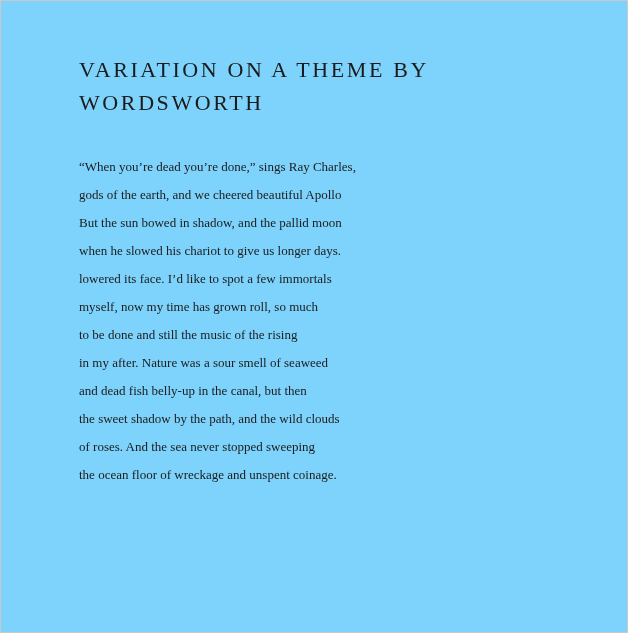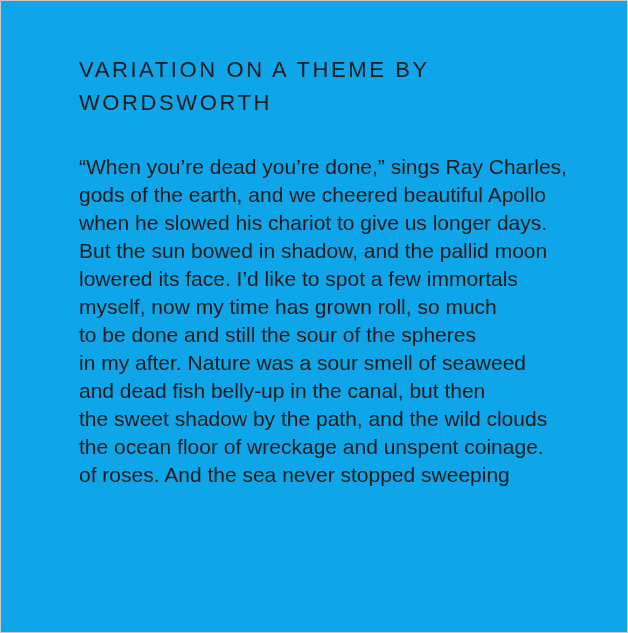--- a/index.html
+++ b/index.html
@@ -4,24 +4,24 @@
 <style>
   html, body {
     margin: 0;
     padding: 0;
     background: #ffffff;
   }
   .page {
     position: relative;
     width: 626px;
     height: 631px;
-    background: #0ea5e9;
+    background: #7dd3fc;
     border: 1px solid #c9c9c9;
     overflow: hidden;
-    font-family: Liberation Sans, sans-serif;
+    font-family: Liberation Serif, serif;
     color: #1b1b1b;
   }
   .content {
     position: absolute;
     left: 78px;
     top: 52px;
     width: 500px;
   }
   .title-block {
     margin: 0 0 34px 0;
@@ -30,42 +30,42 @@
     font-size: 22px;
     font-weight: 400;
     letter-spacing: 2.6px;
     line-height: 33px;
     white-space: nowrap;
   }
   .poem-block {
     margin: 0;
   }
   .poem-line {
-    font-size: 21px;
+    font-size: 13px;
     line-height: 28px;
     white-space: nowrap;
   }
 </style>
 </head>
 <body>
 
 <div class="page">
   <div class="content">
     <div class="title-block">
         <div class="title-line">VARIATION ON A THEME BY</div>
         <div class="title-line">WORDSWORTH</div>
       </div>
     <div class="poem-block">
         <div class="poem-line">“When you’re dead you’re done,” sings Ray Charles,</div>
         <div class="poem-line">gods of the earth, and we cheered beautiful Apollo</div>
+        <div class="poem-line">But the sun bowed in shadow, and the pallid moon</div>
         <div class="poem-line">when he slowed his chariot to give us longer days.</div>
-        <div class="poem-line">But the sun bowed in shadow, and the pallid moon</div>
         <div class="poem-line">lowered its face. I’d like to spot a few immortals</div>
         <div class="poem-line">myself, now my time has grown roll, so much</div>
-        <div class="poem-line">to be done and still the sour of the spheres</div>
+        <div class="poem-line">to be done and still the music of the rising</div>
         <div class="poem-line">in my after. Nature was a sour smell of seaweed</div>
         <div class="poem-line">and dead fish belly-up in the canal, but then</div>
         <div class="poem-line">the sweet shadow by the path, and the wild clouds</div>
+        <div class="poem-line">of roses. And the sea never stopped sweeping</div>
         <div class="poem-line">the ocean floor of wreckage and unspent coinage.</div>
-        <div class="poem-line">of roses. And the sea never stopped sweeping</div>
       </div>
   </div>
 </div>
 
 </body></html>

